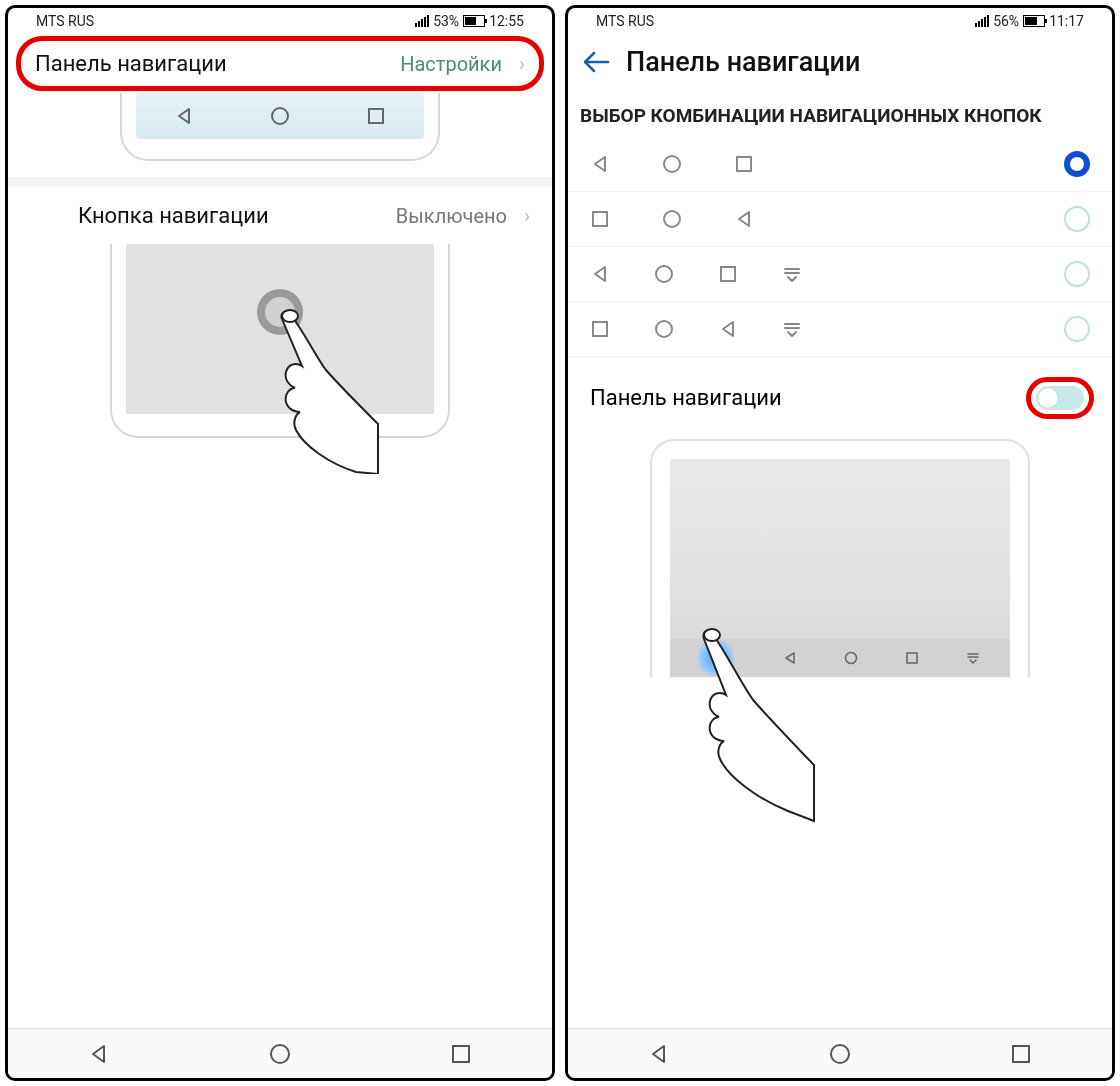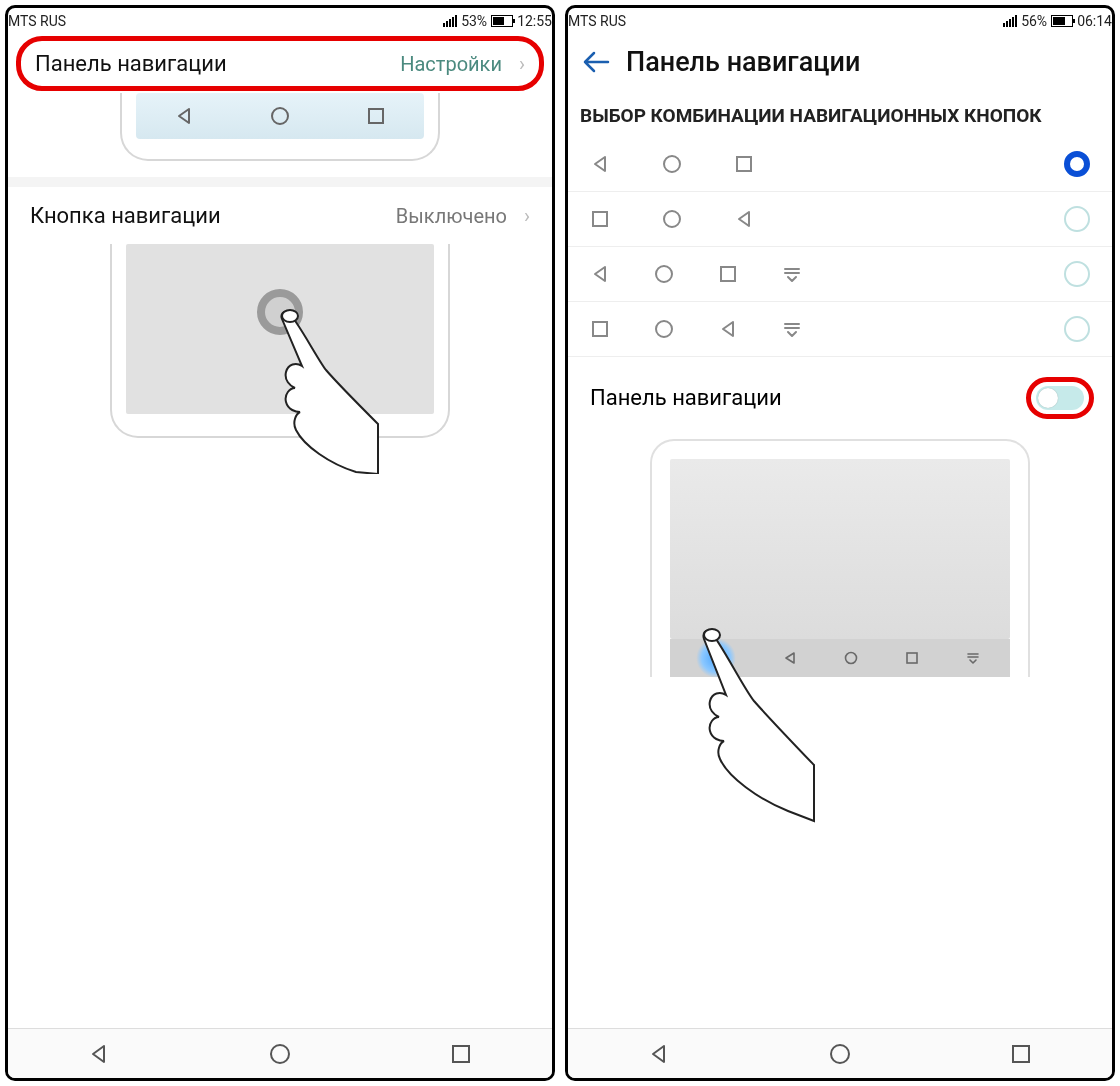--- a/index.html
+++ b/index.html
@@ -1,28 +1,28 @@
 <!DOCTYPE html>
 <html><head>
 <meta charset="utf-8">
 <style>
   * { box-sizing: border-box; margin: 0; padding: 0; }
   body { font-family: -apple-system, Roboto, Arial, sans-serif; background: #fff; width: 1120px; height: 1086px; display: flex; gap: 10px; padding: 5px; }
   .phone { flex: 1; border: 3px solid #000; border-radius: 10px; background: #fff; display: flex; flex-direction: column; overflow: hidden; position: relative; }
-  .status-bar { height: 26px; display: flex; justify-content: space-between; align-items: center; padding: 0 0; font-size: 14px; color: #222; }
+  .status-bar { height: 26px; display: flex; justify-content: space-between; align-items: center; padding: 0 28px; font-size: 14px; color: #222; }
   .status-right { display: flex; align-items: center; gap: 2px; }
   .sig-icon { display: inline-block; }
   .batt-icon { display:inline-block; width:22px; height:12px; border:1px solid #000; position:relative; margin:0 2px; }
   .batt-icon::after { content:""; position:absolute; right:-3px; top:3px; width:2px; height:4px; background:#000; }
   .batt-fill { position:absolute; left:1px; top:1px; height:8px; background:#000; }
   .hdr { display: flex; align-items: center; padding: 12px 14px 10px; gap: 16px; }
   .back-arrow { font-size: 28px; color: #1b5fb0; cursor: pointer; }
   .hdr-title { font-size: 27px; font-weight: 500; color: #111; }
   .content { flex: 1; overflow: hidden; }
-  .row { display: flex; justify-content: space-between; align-items: center; padding: 16px 22px; font-size: 22px; color: #111; }
+  .row { display: flex; justify-content: space-between; align-items: center; padding: 16px 22px; font-size: 22px; color: #111; margin-left: 48px; }
   .row-val { color: #4b8a7f; font-size: 20px; display: flex; align-items: center; gap: 17px; }
   .row-val.gray { color: #777; }
   .chev { color: #bbb; font-size: 20px; }
   .highlight { border: 5px solid #e60000; border-radius: 26px; margin: 2px 8px; padding: 10px 14px; }
   .preview-wrap { display:flex; justify-content:center; padding: 0 0 16px; }
   .prev-dev { width: 320px; border: 2px solid #d7d7d7; border-top: none; border-radius: 0 0 28px 28px; padding: 0px 14px 20px; background:#fff; }
   .prev-bar { background: linear-gradient(#e6f3f9,#d6e8f0); height: 46px; border-radius: 4px; display:flex; justify-content:space-around; align-items:center; }
   .nav-ico { color:#666; }
   .prev-touch { width: 340px; border: 2px solid #d7d7d7; border-top: none; border-radius: 0 0 28px 28px; background:#fff; padding-bottom:22px; }
   .touch-area { background:#e1e1e1; height:170px; border-radius:2px; margin: 0 14px; position:relative; }
@@ -157,21 +157,21 @@
             <rect x="3" y="6" width="2" height="6" fill="#000"></rect>
             <rect x="6" y="4" width="2" height="8" fill="#000"></rect>
             <rect x="9" y="2" width="2" height="10" fill="#000"></rect>
             <rect x="12" y="0" width="2" height="12" fill="#000"></rect>
           </svg>
       </span>
       <span>56%</span>
       <span class="batt-icon">
           <span class="batt-fill" style="width:58%"></span>
         </span>
-      <span>06:14</span>
+      <span>11:17</span>
     </span>
   </div>
   <div class="hdr">
     <span class="back-arrow">
       <svg width="28" height="24" viewBox="0 0 28 24">
           <path d="M12 3 L3 12 L12 21 M3 12 H26" stroke="#1b5fb0" stroke-width="2.5" fill="none" stroke-linecap="round" stroke-linejoin="round"></path>
         </svg>
     </span>
     <span class="hdr-title">Панель навигации</span>
   </div>

